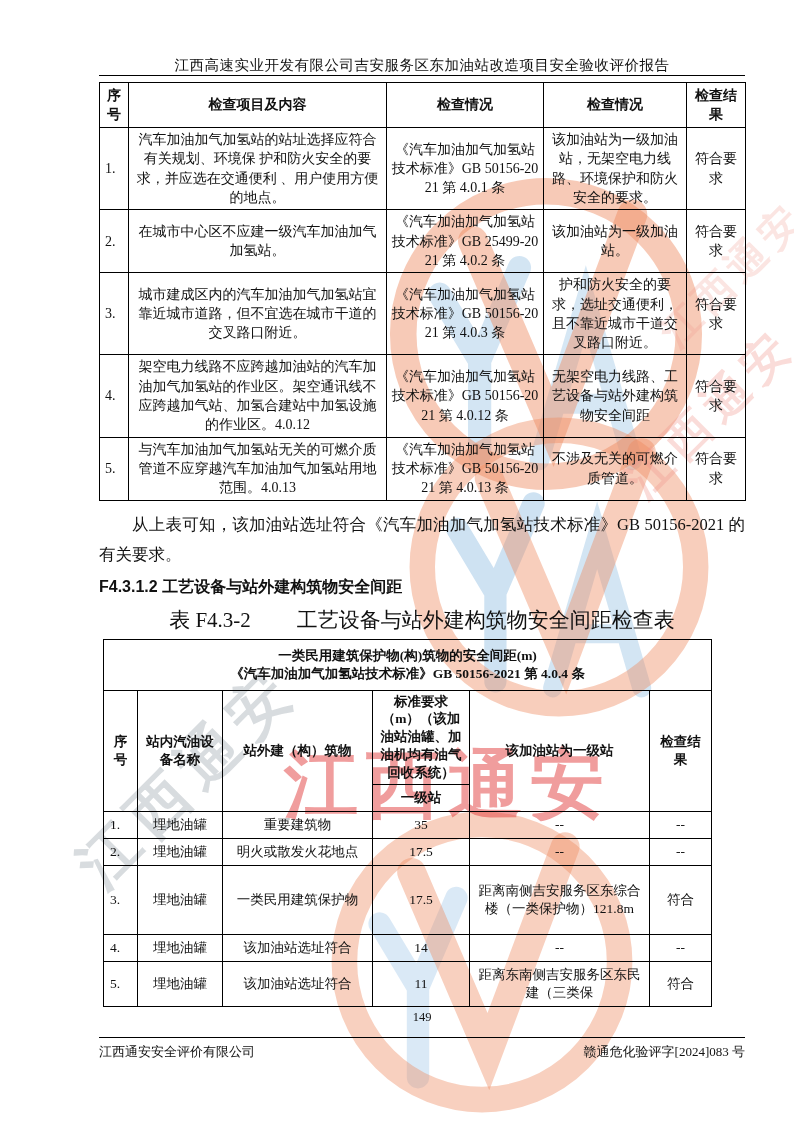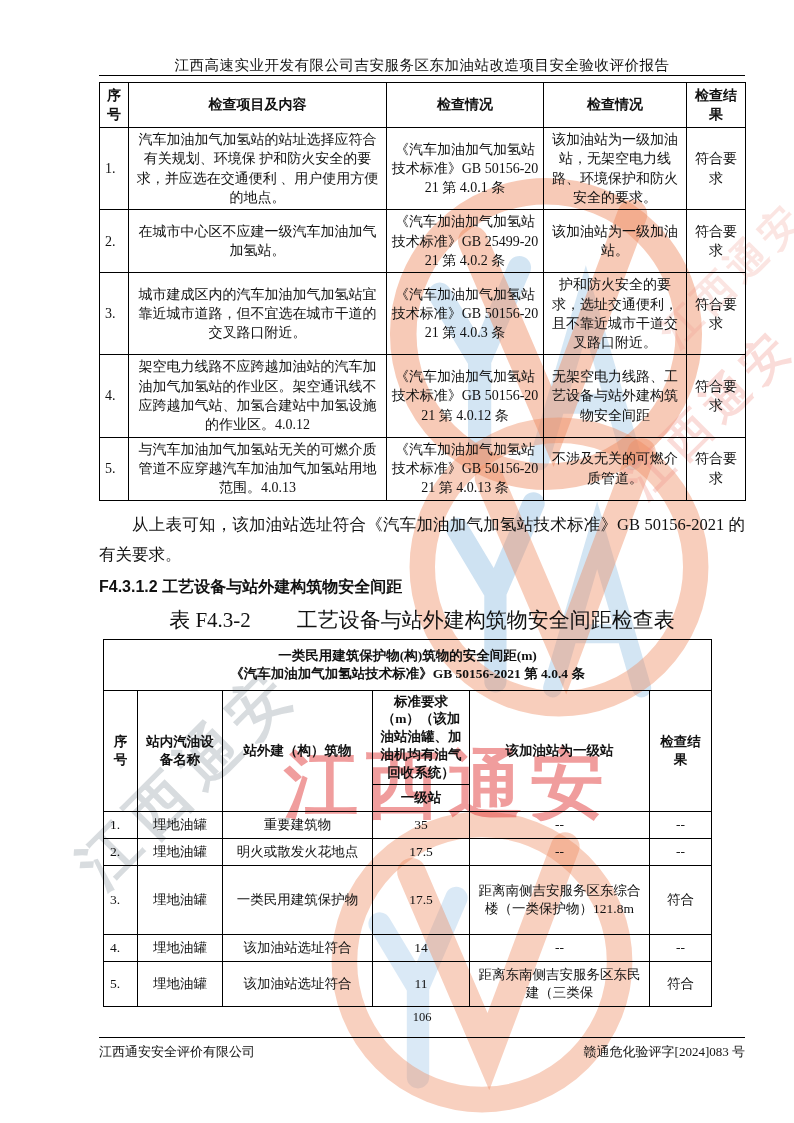--- a/index.html
+++ b/index.html
@@ -241,20 +241,20 @@
           <td>该加油站选址符合</td>
           <td>11</td>
           <td>距离东南侧吉安服务区东民建（三类保</td>
           <td>符合</td>
         </tr>
       </tbody>
         </table>
     </div>
   </div>
 
-  <div class="page-number">106</div>
+  <div class="page-number">149</div>
   <div class="footer-rule"></div>
   <div class="doc-footer">
     <span>江西通安安全评价有限公司</span>
     <span>赣通危化验评字[2024]083 号</span>
   </div>
 
 </div>
 
 </body></html>

